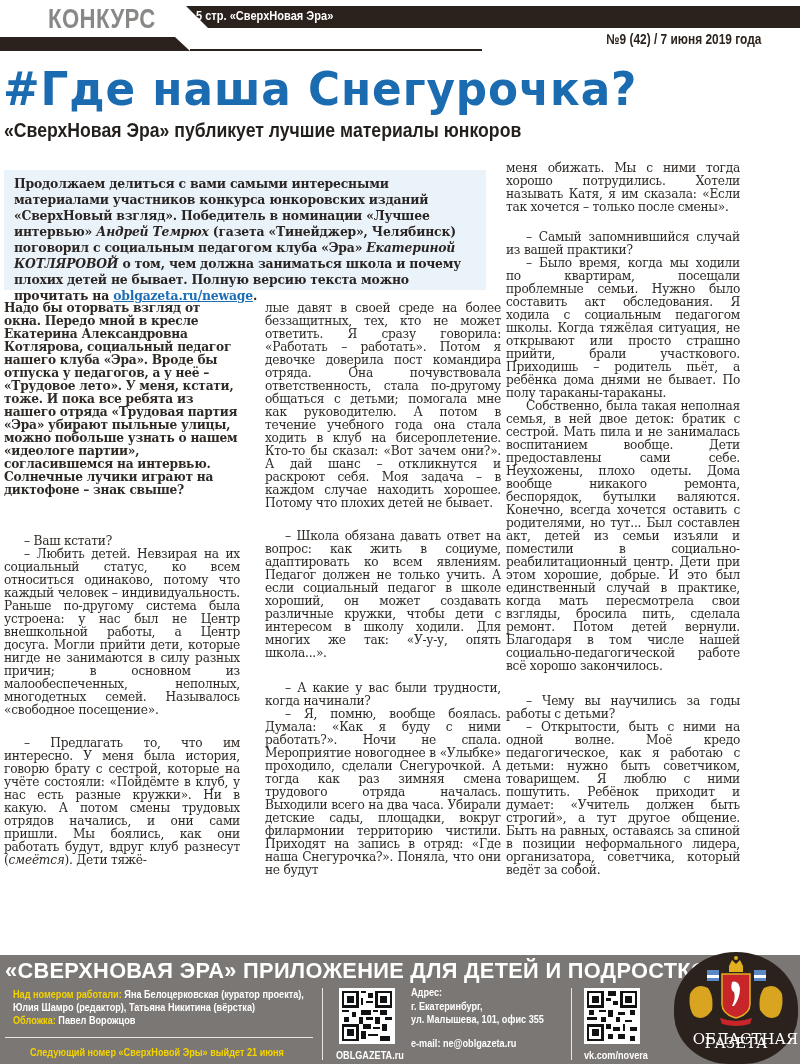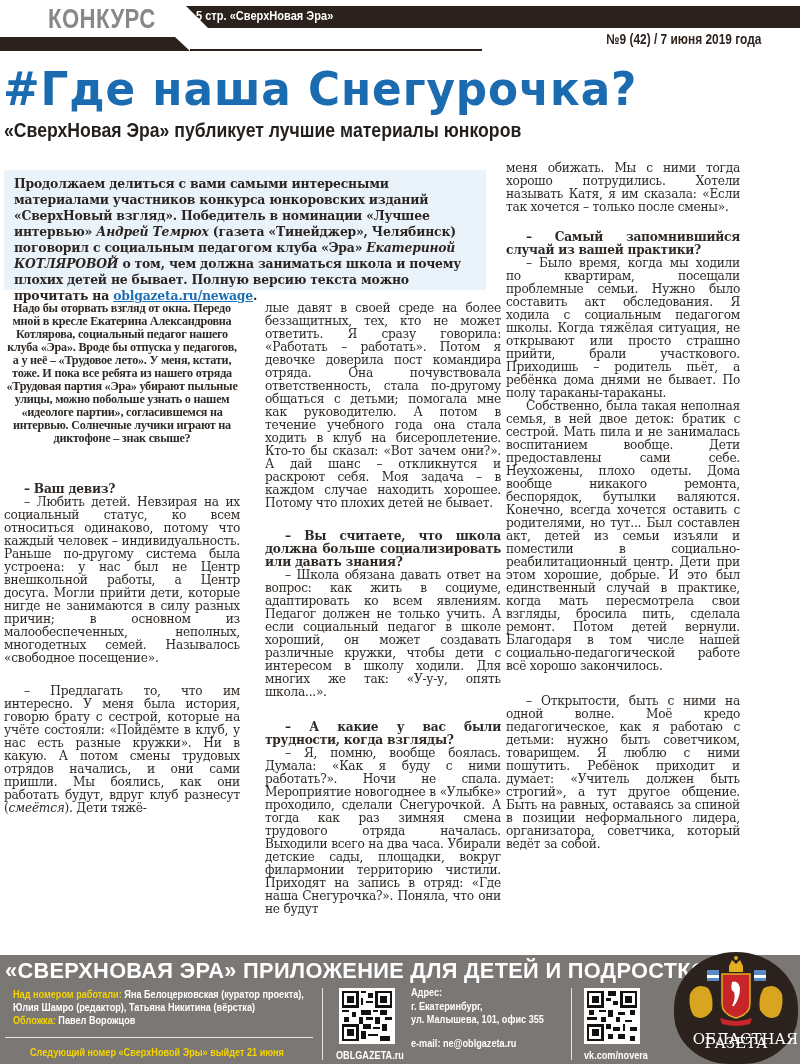--- a/index.html
+++ b/index.html
@@ -20,27 +20,27 @@
 
   
   .lead { position: absolute; left: 4px; top: 170px; width: 482px; height: 120px; background: #eaf3fa; padding: 6px 10px 0 10px; font-family: "DejaVu Serif", serif; font-weight: bold; font-size: 12.4px; line-height: 16px; color: #2a2522; letter-spacing: -0.2px; }
   .lead i { font-style: italic; }
   .lead a { color: #1d6fb5; text-decoration: underline; }
 
   
   .col { position: absolute; font-family: "DejaVu Serif", serif; font-size: 12.2px; line-height: 13px; color: #2f2a26; text-align: justify; letter-spacing: -0.25px; }
   .col p { text-indent: 20px; }
   .col p.noind { text-indent: 0; }
-  .col .q { font-weight: bold; }
+  .col .q { font-weight: normal; }
   .col .gap { height: 16px; }
   .col i { font-style: italic; }
   .c1 { left: 4px; top: 302px; width: 236px; }
   .c2 { left: 254px; top: 302px; width: 236px; margin-left: 11px; }
   .c3 { left: 506px; top: 162px; width: 234px; }
-  .intro { font-weight: bold; text-align: center; text-indent: 0 !important; font-family: Liberation Serif, serif; }
+  .intro { font-weight: bold; text-align: left; text-indent: 0 !important; }
 
   
   .footer { position: absolute; left: 0; top: 955px; width: 800px; height: 109px; background: #7b7775; }
   .foot-title { position: absolute; left: 5px; top: 958px; font-family: "Liberation Sans", sans-serif; font-weight: bold; font-size: 22px; color: #ffffff; white-space: nowrap; letter-spacing: 0.3px; transform: scaleX(0.99); transform-origin: left top; }
   .foot-credits { position: absolute; left: 13px; top: 988px; font-family: "Liberation Sans", sans-serif; font-weight: bold; font-size: 11px; line-height: 13px; color: #ffffff; white-space: nowrap; transform: scaleX(0.83); transform-origin: left top; }
   .foot-credits .y { color: #f5d400; }
   .foot-divider-h { position: absolute; left: 5px; top: 1037px; width: 308px; height: 1px; background: #e8e6e4; }
   .foot-next { position: absolute; left: 30px; top: 1046px; font-family: "Liberation Sans", sans-serif; font-weight: bold; font-size: 11px; color: #f5d400; white-space: nowrap; transform: scaleX(0.83); transform-origin: left top; }
   .foot-divider-v1 { position: absolute; left: 322px; top: 988px; width: 1px; height: 72px; background: #e8e6e4; }
   .foot-divider-v2 { position: absolute; left: 571px; top: 988px; width: 1px; height: 72px; background: #e8e6e4; }
@@ -72,43 +72,43 @@
 <h1 class="title">#Где наша Снегурочка?</h1>
 <h2 class="subtitle">«СверхНовая Эра» публикует лучшие материалы юнкоров</h2>
 
 <div class="lead">
   <span>Продолжаем делиться с вами самыми интересными материалами участников конкурса юнкоровских изданий «СверхНовый взгляд». Победитель в номинации «Лучшее интервью» </span><i>Андрей Темрюх</i><span> (газета «Тинейджер», Челябинск) поговорил с социальным педагогом клуба «Эра» </span><i>Екатериной КОТЛЯРОВОЙ</i><span> о том, чем должна заниматься школа и почему плохих детей не бывает. Полную версию текста можно прочитать на </span><a>oblgazeta.ru/newage</a><span>.</span>
 </div>
 
 <div class="col c1">
   <p class="intro">Надо бы оторвать взгляд от окна. Передо мной в кресле Екатерина Александровна Котлярова, социальный педагог нашего клуба «Эра». Вроде бы отпуска у педагогов, а у неё – «Трудовое лето». У меня, кстати, тоже. И пока все ребята из нашего отряда «Трудовая партия «Эра» убирают пыльные улицы, можно побольше узнать о нашем «идеологе партии», согласившемся на интервью. Солнечные лучики играют на диктофоне – знак свыше?</p>
   <div class="gap" style="height:38px"></div>
-  <p class="q">– Ваш девиз?</p>
+  <p class="q">– Ваш кстати?</p>
   <p>– Любить детей. Невзирая на их социальный статус, ко всем относиться одинаково, потому что каждый человек – индивидуальность. Раньше по-другому система была устроена: у нас был не Центр внешкольной работы, а Центр досуга. Могли прийти дети, которые нигде не занимаются в силу разных причин; в основном из малообеспеченных, неполных, многодетных семей. Называлось «свободное посещение».</p>
   <div class="gap" style="height:20px"></div>
   <p><span>– Предлагать то, что им интересно. У меня была история, говорю брату с сестрой, которые на учёте состояли: «Пойдёмте в клуб, у нас есть разные кружки». Ни в какую. А потом смены трудовых отрядов начались, и они сами пришли. Мы боялись, как они работать будут, вдруг клуб разнесут (</span><i>смеётся</i><span>). Дети тяжё-</span></p>
 </div>
 
 <div class="col c2">
   <p class="noind">лые давят в своей среде на более беззащитных, тех, кто не может ответить. Я сразу говорила: «Работать – работать». Потом я девочке доверила пост командира отряда. Она почувствовала ответственность, стала по-другому общаться с детьми; помогала мне как руководителю. А потом в течение учебного года она стала ходить в клуб на бисероплетение. Кто-то бы сказал: «Вот зачем они?». А дай шанс – откликнутся и раскроют себя. Моя задача – в каждом случае находить хорошее. Потому что плохих детей не бывает.</p>
   <div class="gap" style="height:20px"></div>
-  <p class="q">– Вы считаете, что школа должна больше социализировать или давать знания?</p>
   <p>– Школа обязана давать ответ на вопрос: как жить в социуме, адаптировать ко всем явлениям. Педагог должен не только учить. А если социальный педагог в школе хороший, он может создавать различные кружки, чтобы дети с интересом в школу ходили. Для многих же так: «У-у-у, опять школа...».</p>
   <div class="gap" style="height:22px"></div>
-  <p class="q">– А какие у вас были трудности, когда взгляды?</p>
+  <p class="q">– А какие у вас были трудности, когда начинали?</p>
   <p>– Я, помню, вообще боялась. Думала: «Как я буду с ними работать?». Ночи не спала. Мероприятие новогоднее в «Улыбке» проходило, сделали Снегурочкой. А тогда как раз зимняя смена трудового отряда началась. Выходили всего на два часа. Убирали детские сады, площадки, вокруг филармонии территорию чистили. Приходят на запись в отряд: «Где наша Снегурочка?». Поняла, что они не будут</p>
 </div>
 
 <div class="col c3">
   <p class="noind">меня обижать. Мы с ними тогда хорошо потрудились. Хотели называть Катя, я им сказала: «Если так хочется – только после смены».</p>
   <div class="gap" style="height:17px"></div>
   <p class="q">– Самый запомнившийся случай из вашей практики?</p>
   <p>– Было время, когда мы ходили по квартирам, посещали проблемные семьи. Нужно было составить акт обследования. Я ходила с социальным педагогом школы. Когда тяжёлая ситуация, не открывают или просто страшно прийти, брали участкового. Приходишь – родитель пьёт, а ребёнка дома днями не бывает. По полу тараканы-тараканы.</p>
   <p>Собственно, была такая неполная семья, в ней двое деток: братик с сестрой. Мать пила и не занималась воспитанием вообще. Дети предоставлены сами себе. Неухожены, плохо одеты. Дома вообще никакого ремонта, беспорядок, бутылки валяются. Конечно, всегда хочется оставить с родителями, но тут... Был составлен акт, детей из семьи изъяли и поместили в социально-реабилитационный центр. Дети при этом хорошие, добрые. И это был единственный случай в практике, когда мать пересмотрела свои взгляды, бросила пить, сделала ремонт. Потом детей вернули. Благодаря в том числе нашей социально-педагогической работе всё хорошо закончилось.</p>
   <div class="gap" style="height:22px"></div>
+  <p class="q">– Чему вы научились за годы работы с детьми?</p>
   <p>– Открытости, быть с ними на одной волне. Моё кредо педагогическое, как я работаю с детьми: нужно быть советчиком, товарищем. Я люблю с ними пошутить. Ребёнок приходит и думает: «Учитель должен быть строгий», а тут другое общение. Быть на равных, оставаясь за спиной в позиции неформального лидера, организатора, советчика, который ведёт за собой.</p>
 </div>
 
 <div class="footer"></div>
 <div class="foot-title">«СВЕРХНОВАЯ ЭРА» ПРИЛОЖЕНИЕ ДЛЯ ДЕТЕЙ И ПОДРОСТКОВ</div>
 <div class="foot-credits">
   <div><span class="y">Над номером работали:</span><span> Яна Белоцерковская (куратор проекта),</span></div>
   <div>Юлия Шамро (редактор), Татьяна Никитина (вёрстка)</div>
   <div><span class="y">Обложка:</span><span> Павел Ворожцов</span></div>
 </div>

